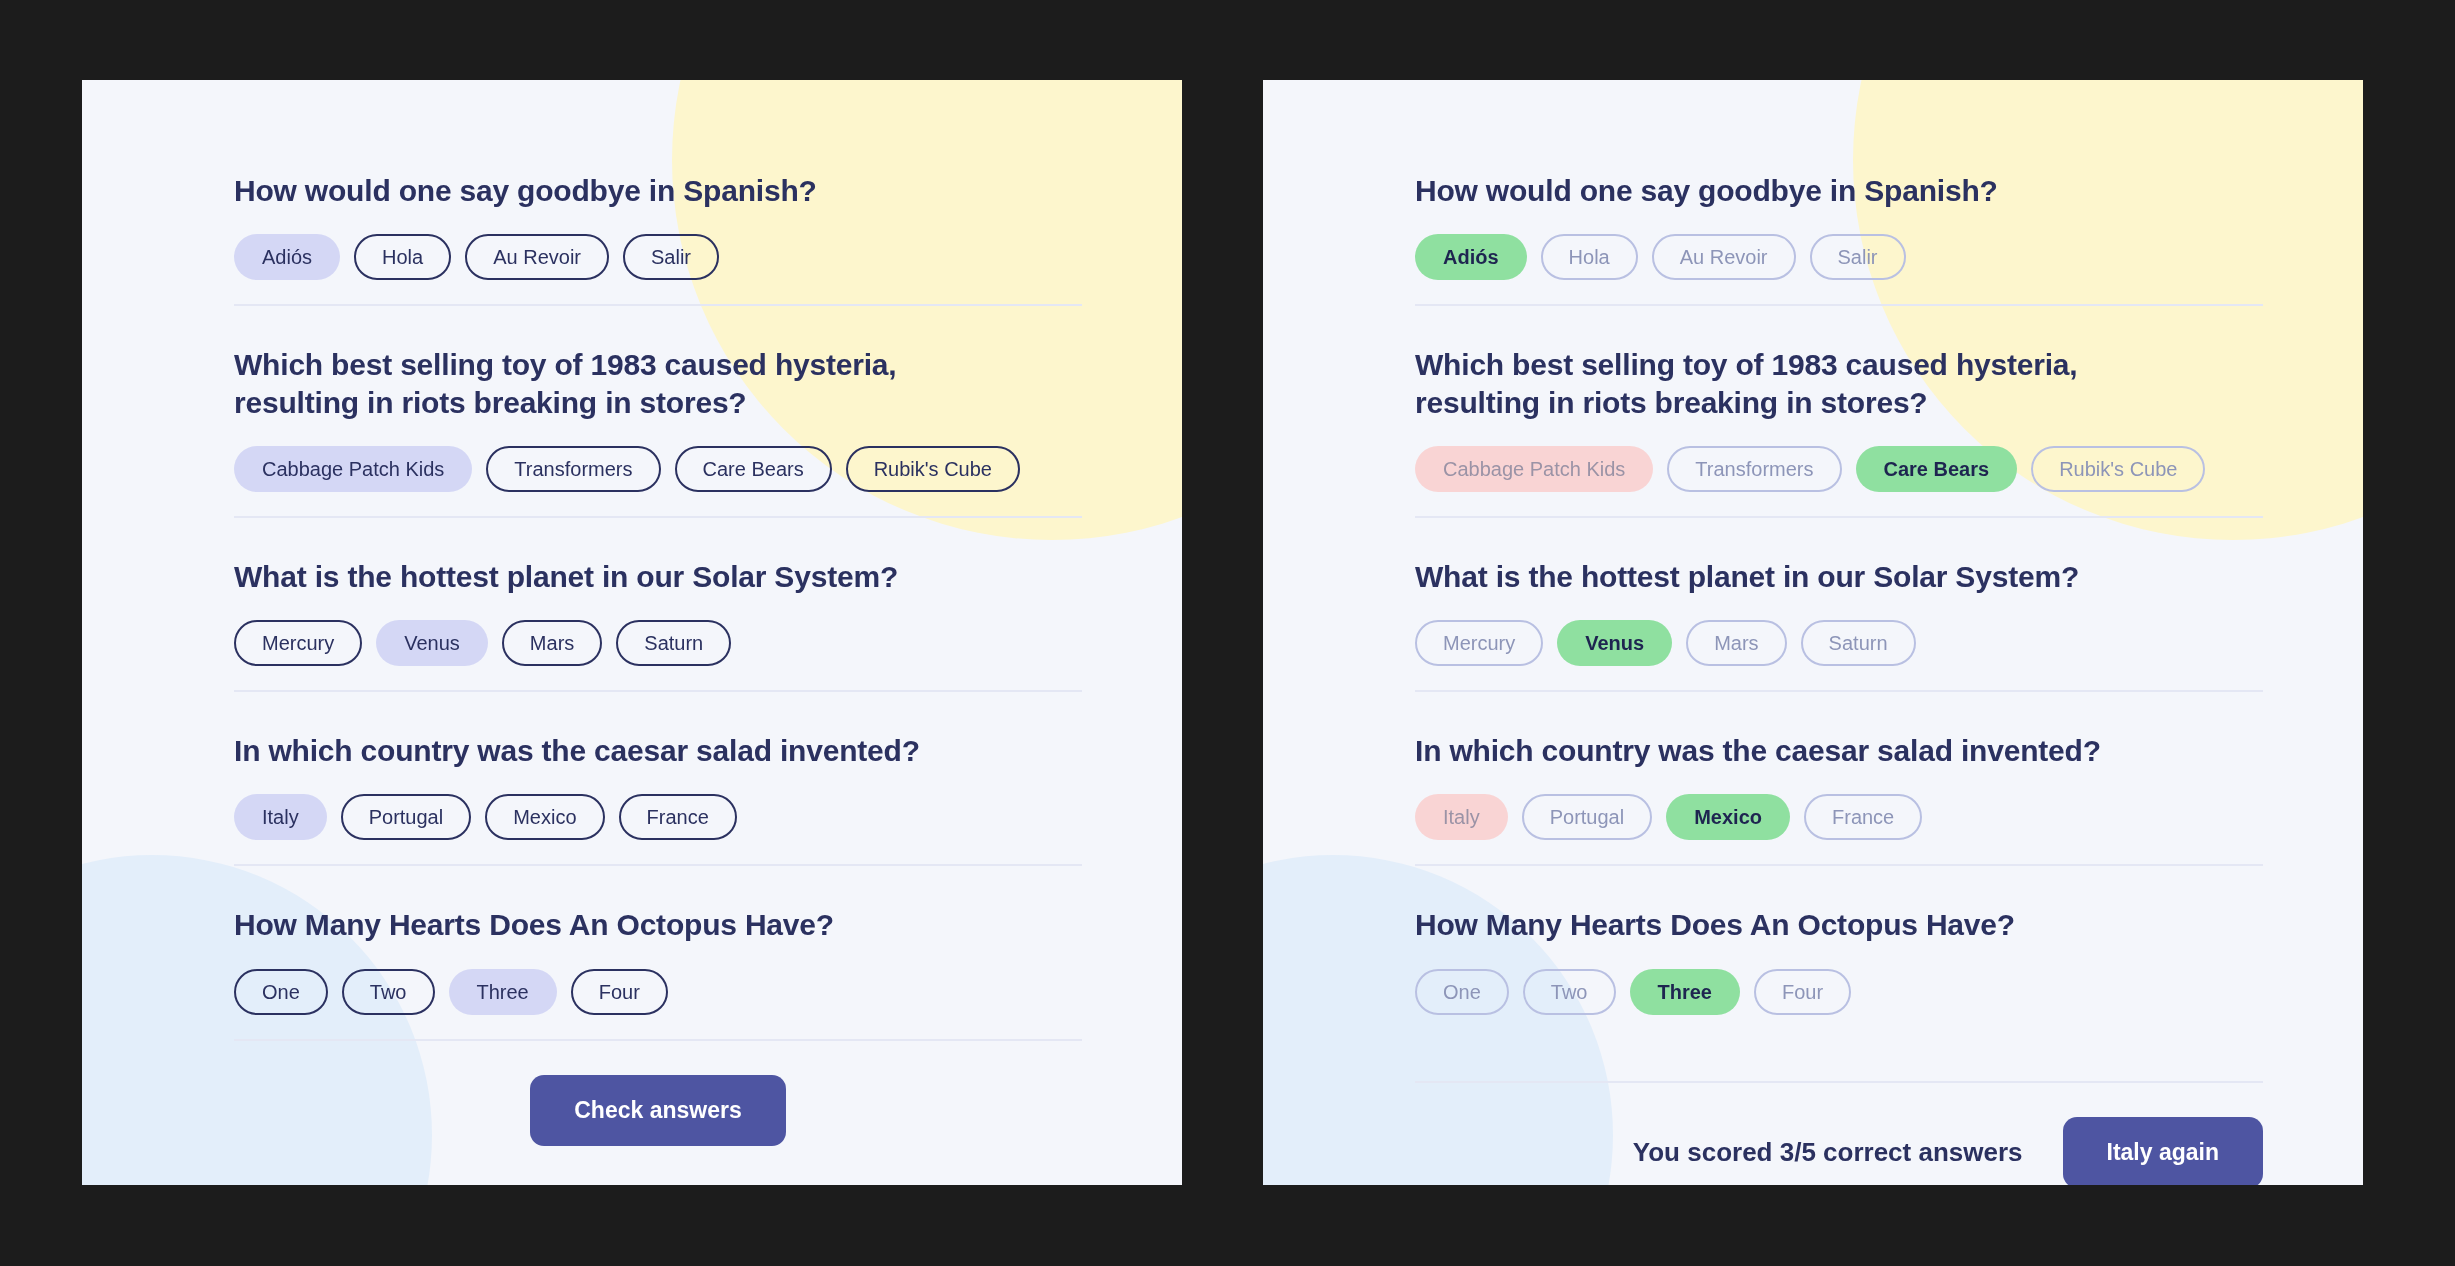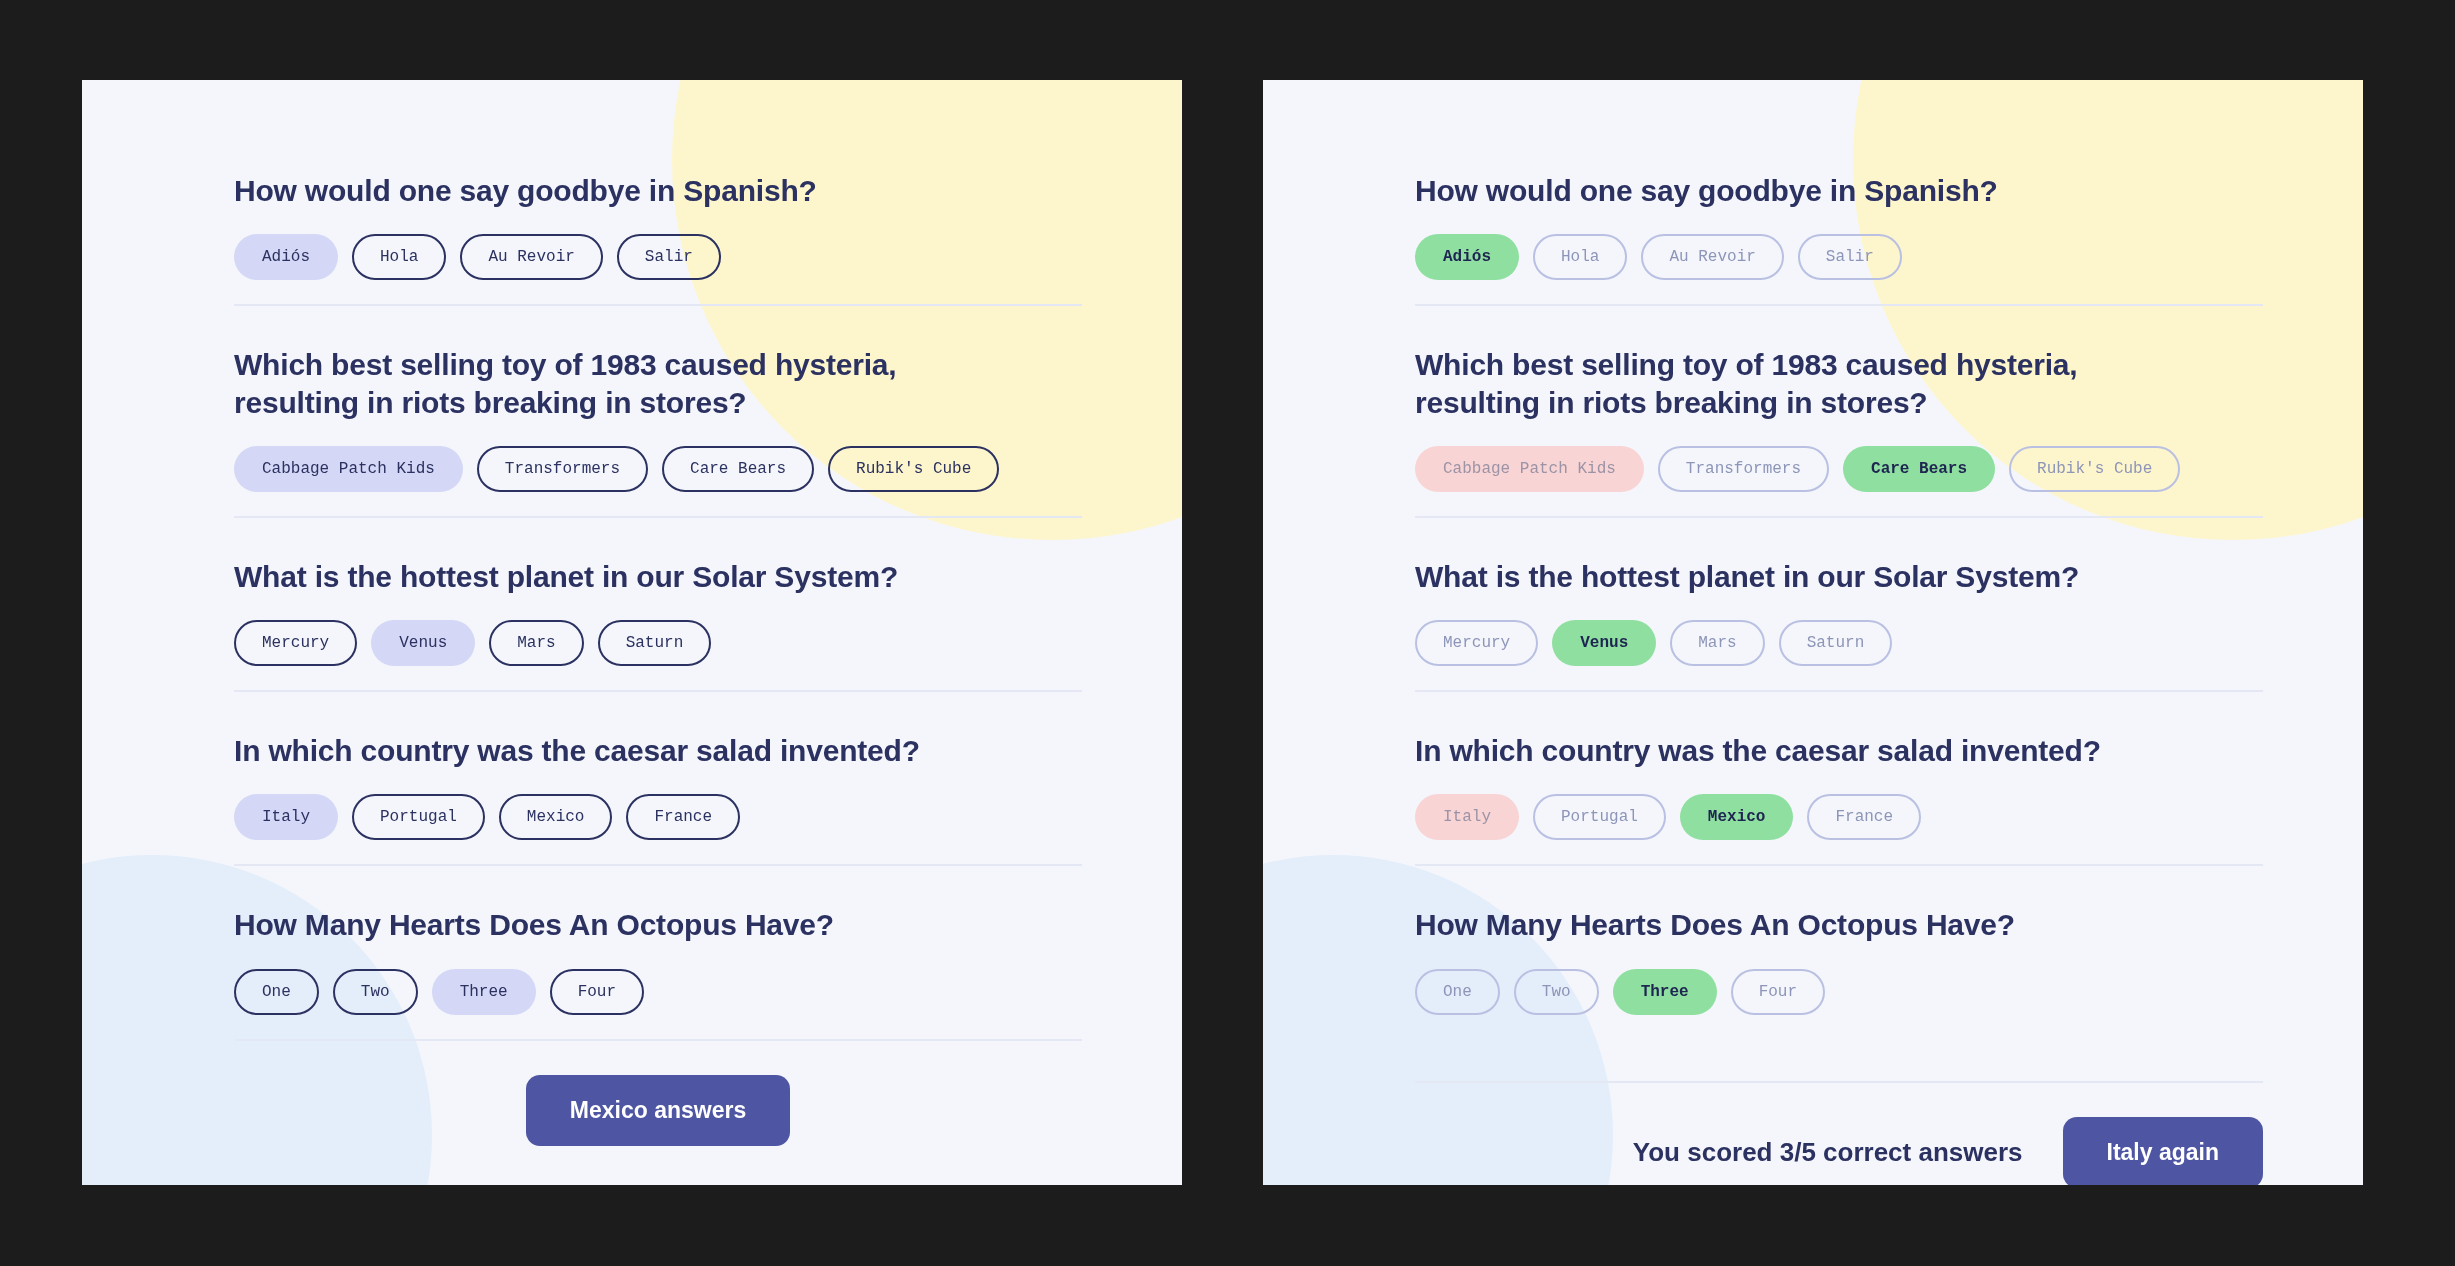--- a/index.html
+++ b/index.html
@@ -81,23 +81,23 @@
     align-items: center;
   }
 
   .opt {
     display: inline-flex;
     align-items: center;
     justify-content: center;
     min-height: 46px;
     padding: 10px 26px;
     border-radius: 24px;
-    font-size: 16px;
+    font-size: 20px;
     line-height: 1;
-    font-family: Liberation Mono, monospace;
+    font-family: Liberation Sans, sans-serif;
     background: transparent;
     border: 2px solid #2b3160;
     color: #2b3160;
     cursor: pointer;
     white-space: nowrap;
     text-align: right;
   }
 
   
   .opt.selected {
@@ -205,21 +205,21 @@
             <div class="question">How Many Hearts Does An Octopus Have?</div>
             <div class="options">
               <button class="opt">One</button>
               <button class="opt">Two</button>
               <button class="opt selected">Three</button>
               <button class="opt">Four</button>
             </div>
           </div>
         </div>
       <div class="footer">
-        <button class="cta">Mexico answers</button>
+        <button class="cta">Check answers</button>
       </div>
     </div>
   </section>
 
   <section class="card card-right">
     <div class="blob-yellow"></div>
     <div class="blob-blue"></div>
     <div class="card-inner">
       <div id="result-questions">
           <div class="qblock">

